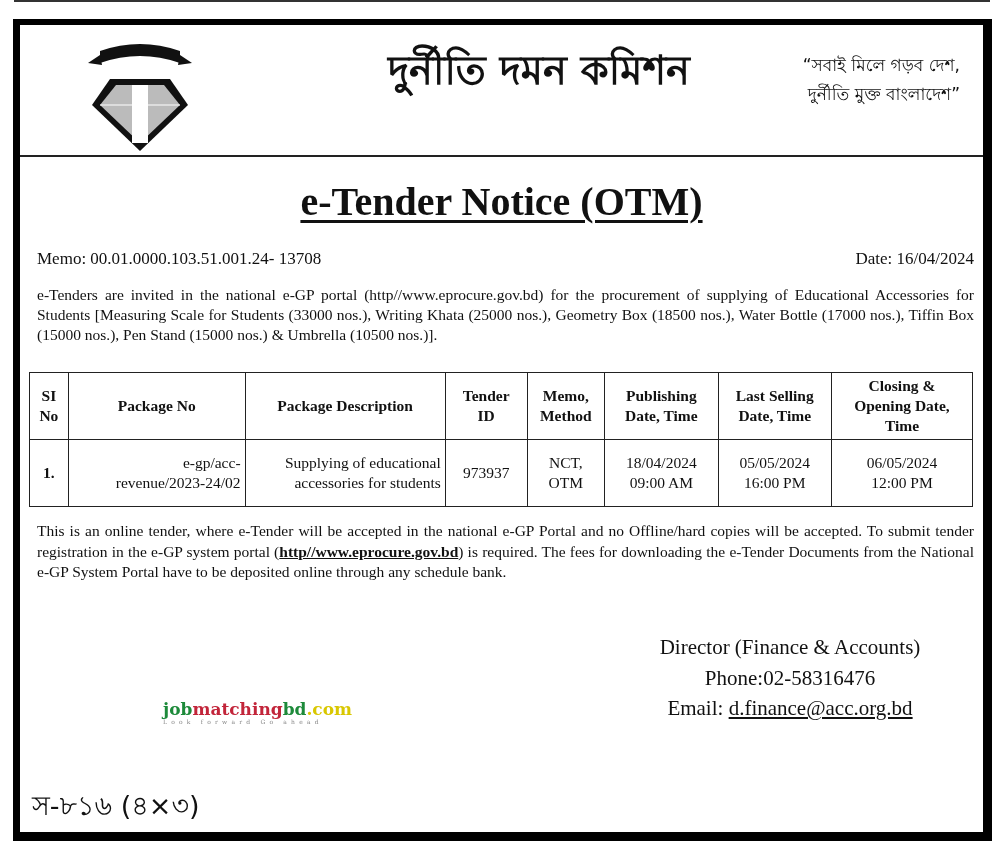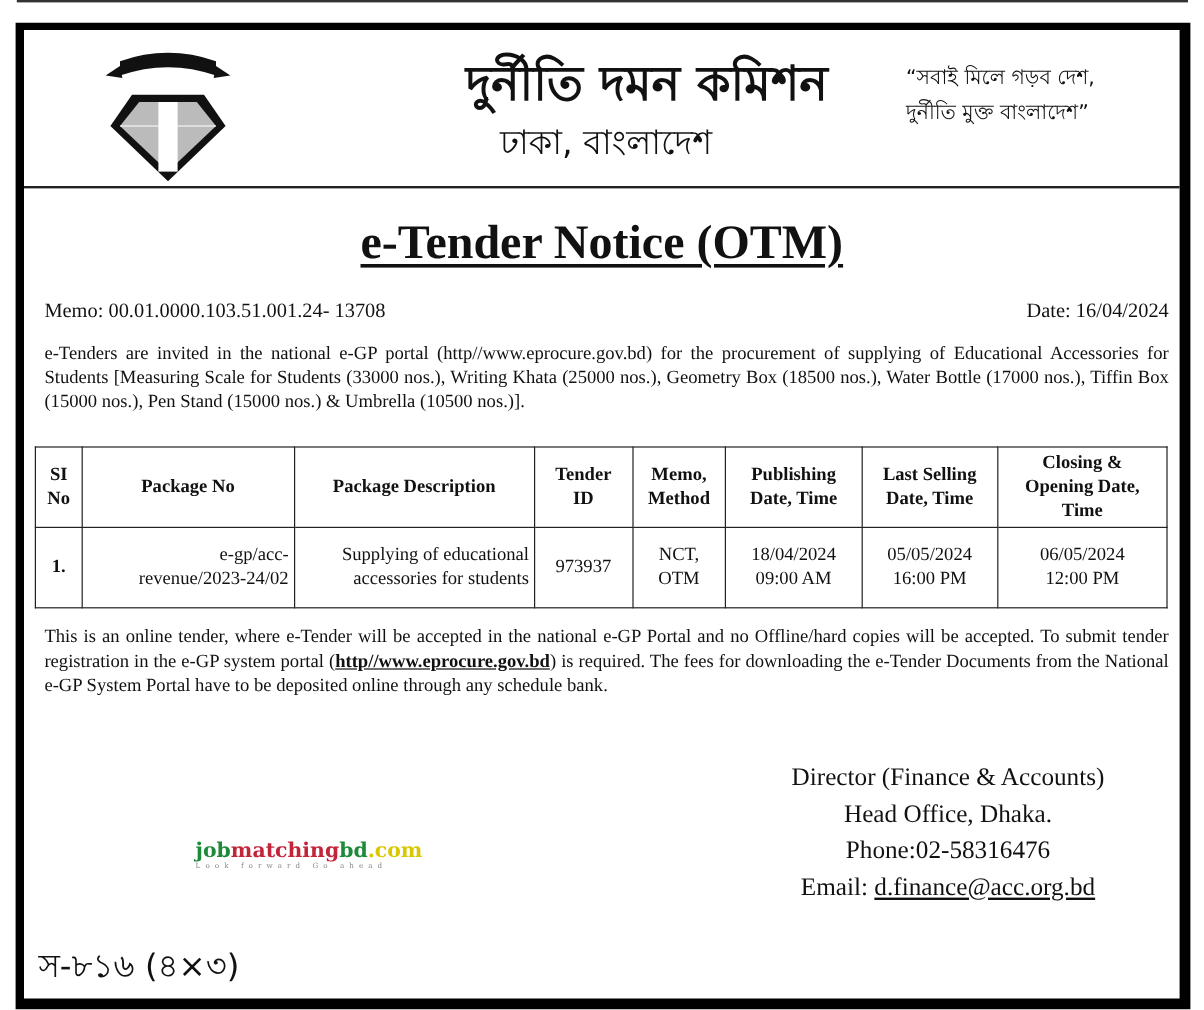--- a/index.html
+++ b/index.html
@@ -9,21 +9,21 @@
   .frame { position:absolute; left:13px; top:19px; width:963px; height:807px;
            border-left:7px solid #000; border-top:6px solid #000;
            border-right:9px solid #000; border-bottom:9px solid #000; background:#fff; }
   .header { position:absolute; left:0; top:0; width:963px; height:130px;
             border-bottom:2px solid #222; }
   .logo { position:absolute; left:60px; top:16px; width:120px; height:112px; }
   .org-bn { position:absolute; left:300px; top:20px; width:370px; text-align:right;
             font-family:"DejaVu Sans", sans-serif; font-size:40px; font-weight:bold; line-height:50px; }
   .city-bn { position:absolute; left:340px; top:75px; width:290px; text-align:center;
              font-family:"DejaVu Sans", sans-serif; font-size:28px; line-height:38px; }
-  .slogan { position:absolute; left:735px; top:26px; width:220px; text-align:left;
+  .slogan { position:absolute; left:720px; top:26px; width:220px; text-align:right;
             font-family:"DejaVu Sans", sans-serif; font-size:17px; line-height:29px; }
   .title { position:absolute; left:0; top:152px; width:963px; text-align:center;
            font-size:40px; font-weight:bold; line-height:50px; }
   .title span { text-decoration:underline; text-decoration-thickness:3px; text-underline-offset:5px; }
   .memo { position:absolute; left:17px; top:224px; font-size:17px; }
   .date { position:absolute; right:9px; top:224px; font-size:17px; }
   .intro { position:absolute; left:17px; top:260px; width:937px; font-size:15.5px;
            line-height:20px; text-align:justify; }
   table.tender { position:absolute; left:9px; top:347px; width:944px; border-collapse:collapse;
                  font-size:15.5px; }
@@ -57,21 +57,20 @@
         <path d="M8 22 L20 14 L22 24 Z" fill="#111"></path>
         <path d="M112 22 L100 14 L98 24 Z" fill="#111"></path>
         <path d="M20 10 Q60 -4 100 10 L100 22 Q60 8 20 22 Z" fill="#111"></path>
         <polygon points="30,38 90,38 108,64 60,110 12,64" fill="#111"></polygon>
         <polygon points="36,44 84,44 100,64 60,102 20,64" fill="#bbb"></polygon>
         <rect x="52" y="44" width="16" height="58" fill="#fff"></rect>
         <line x1="20" y1="64" x2="100" y2="64" stroke="#fff" stroke-width="1"></line>
       </svg>
     </div>
     <div class="org-bn">দুর্নীতি দমন কমিশন</div>
-    <div class="city-bn">ঢাকা, বাংলাদেশ</div>
     <div class="slogan">
       <div>“সবাই মিলে গড়ব দেশ,</div>
       <div>দুর্নীতি মুক্ত বাংলাদেশ”</div>
     </div>
   </div>
 
   <div class="title"><span>e-Tender Notice (OTM)</span></div>
 
   <div class="memo">Memo: 00.01.0000.103.51.001.24- 13708</div>
   <div class="date">Date: 16/04/2024</div>
@@ -117,19 +116,18 @@
 
   <div class="notice"><span>This is an online tender, where e-Tender will be accepted in the national e-GP Portal and no Offline/hard copies will be accepted. To submit tender registration in the e-GP system portal (</span><span class="link">http//www.eprocure.gov.bd</span><span>) is required. The fees for downloading the e-Tender Documents from the National e-GP System Portal have to be deposited online through any schedule bank.</span></div>
 
   <div class="watermark">
     <span class="wm-j">job</span><span class="wm-m">matching</span><span class="wm-j">bd</span><span class="wm-c">.com</span>
     <span class="wm-tag">Look forward Go ahead</span>
   </div>
 
   <div class="signature">
     <div>Director (Finance &amp; Accounts)</div>
-    <div>Head Office, Dhaka.</div>
     <div>Phone:02-58316476</div>
     <div><span>Email: </span><span class="email-link">d.finance@acc.org.bd</span></div>
   </div>
 
   <div class="code-bn">স-৮১৬ (৪×৩)</div>
 </div>
 
 </body></html>

